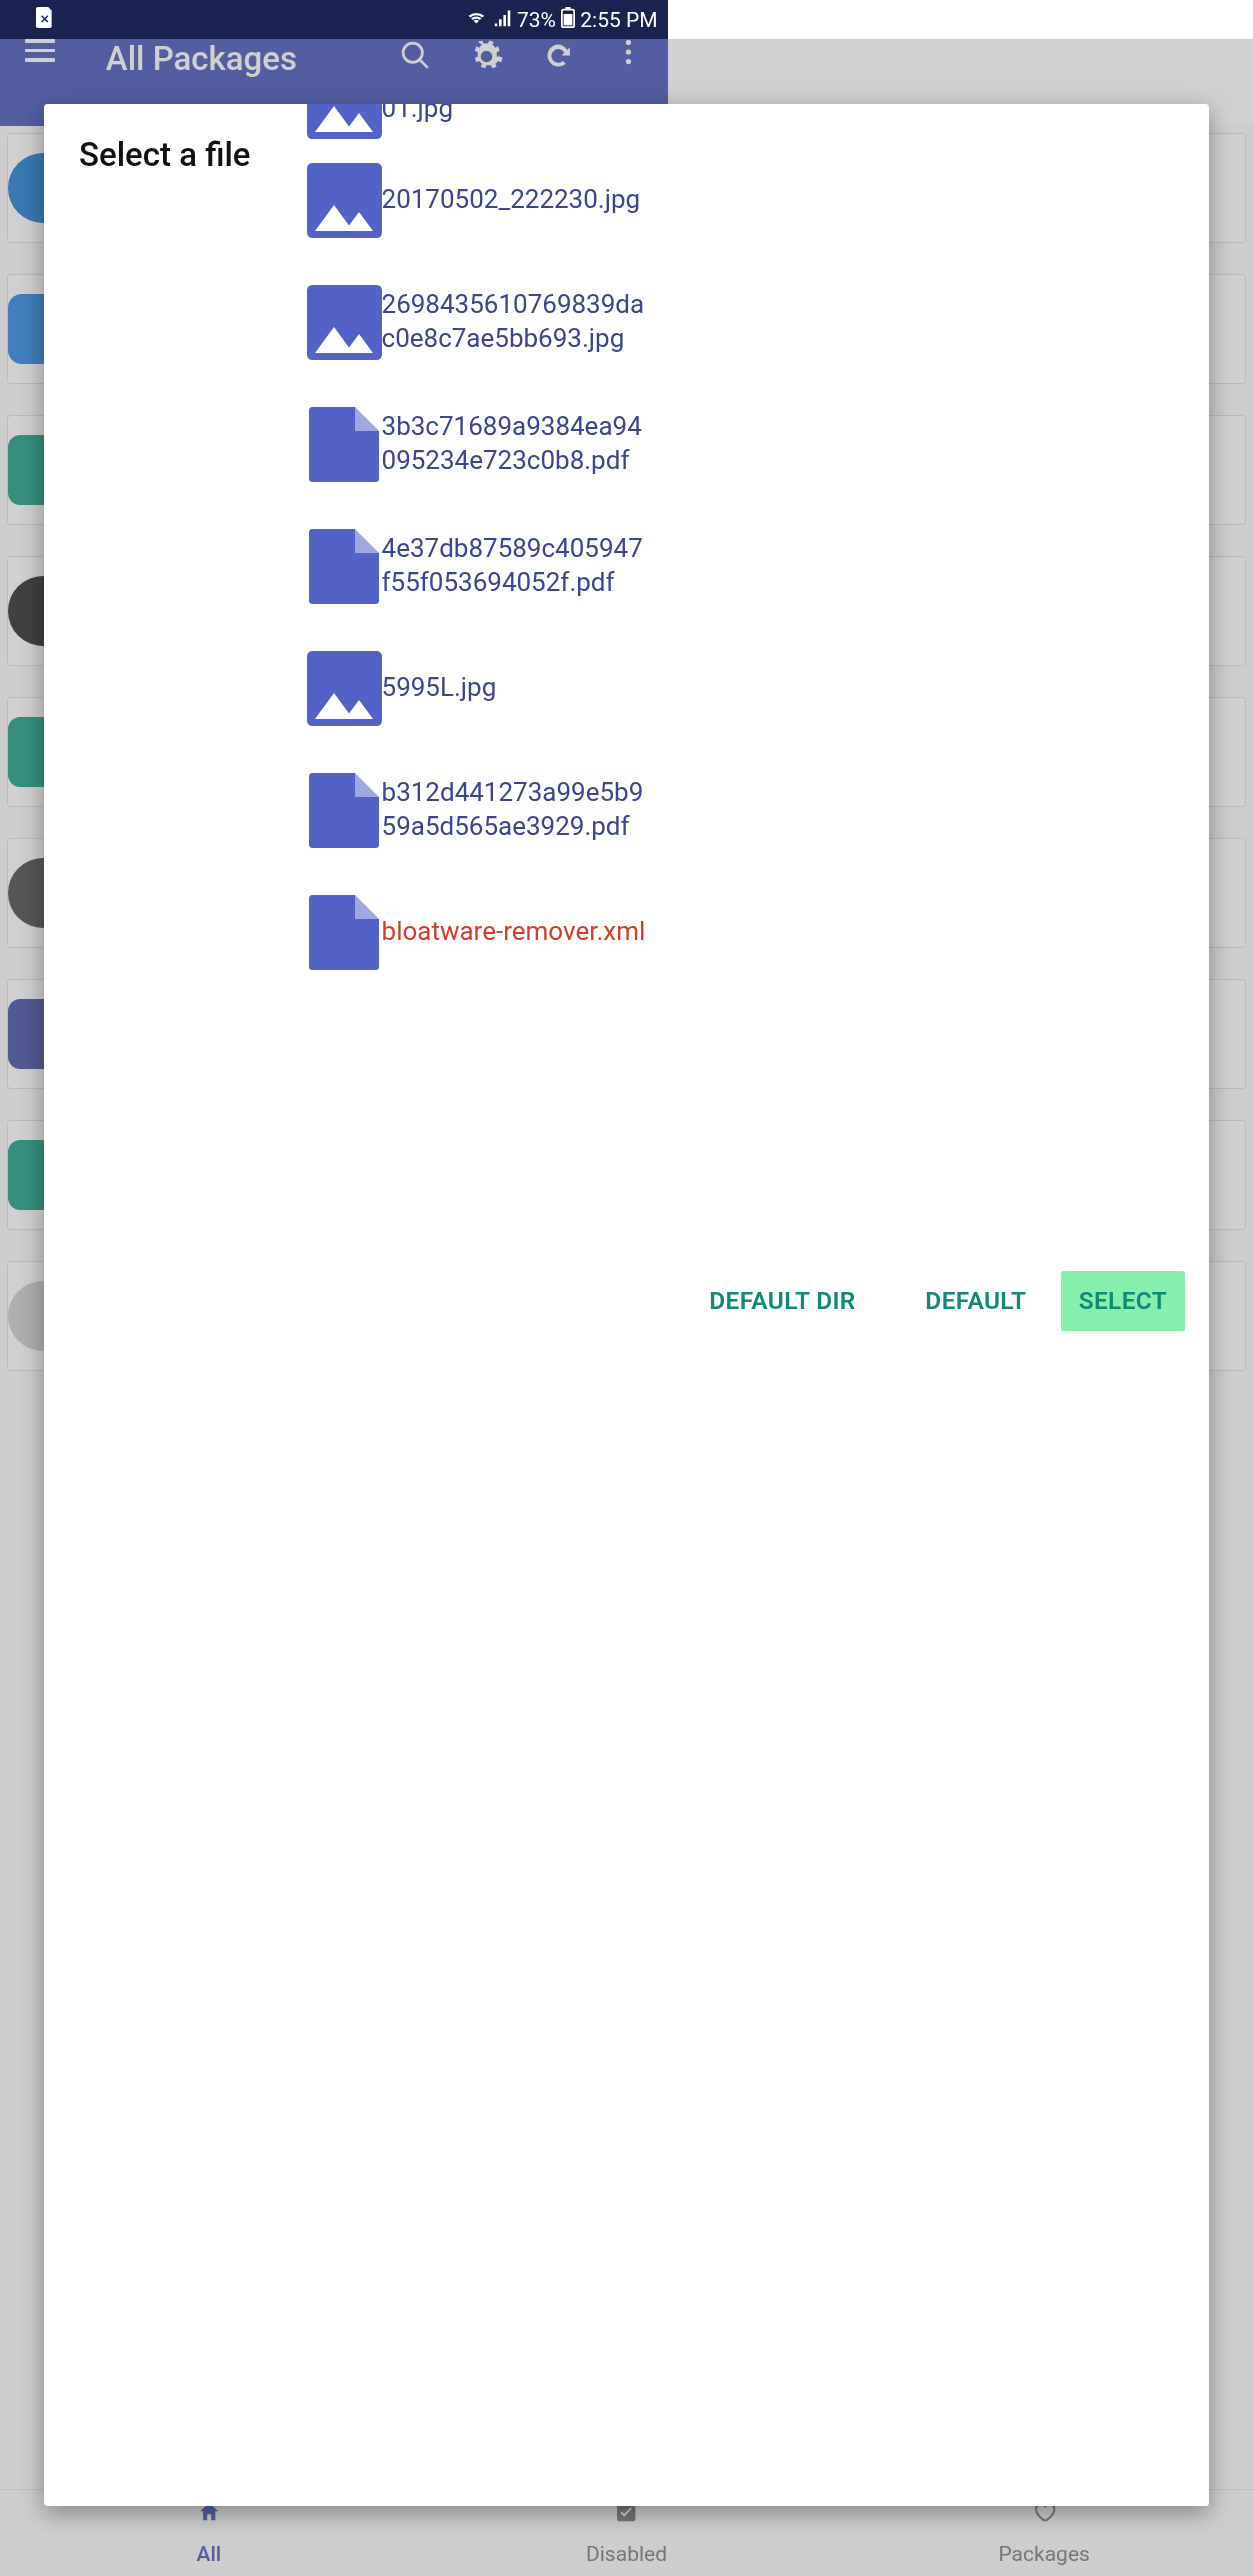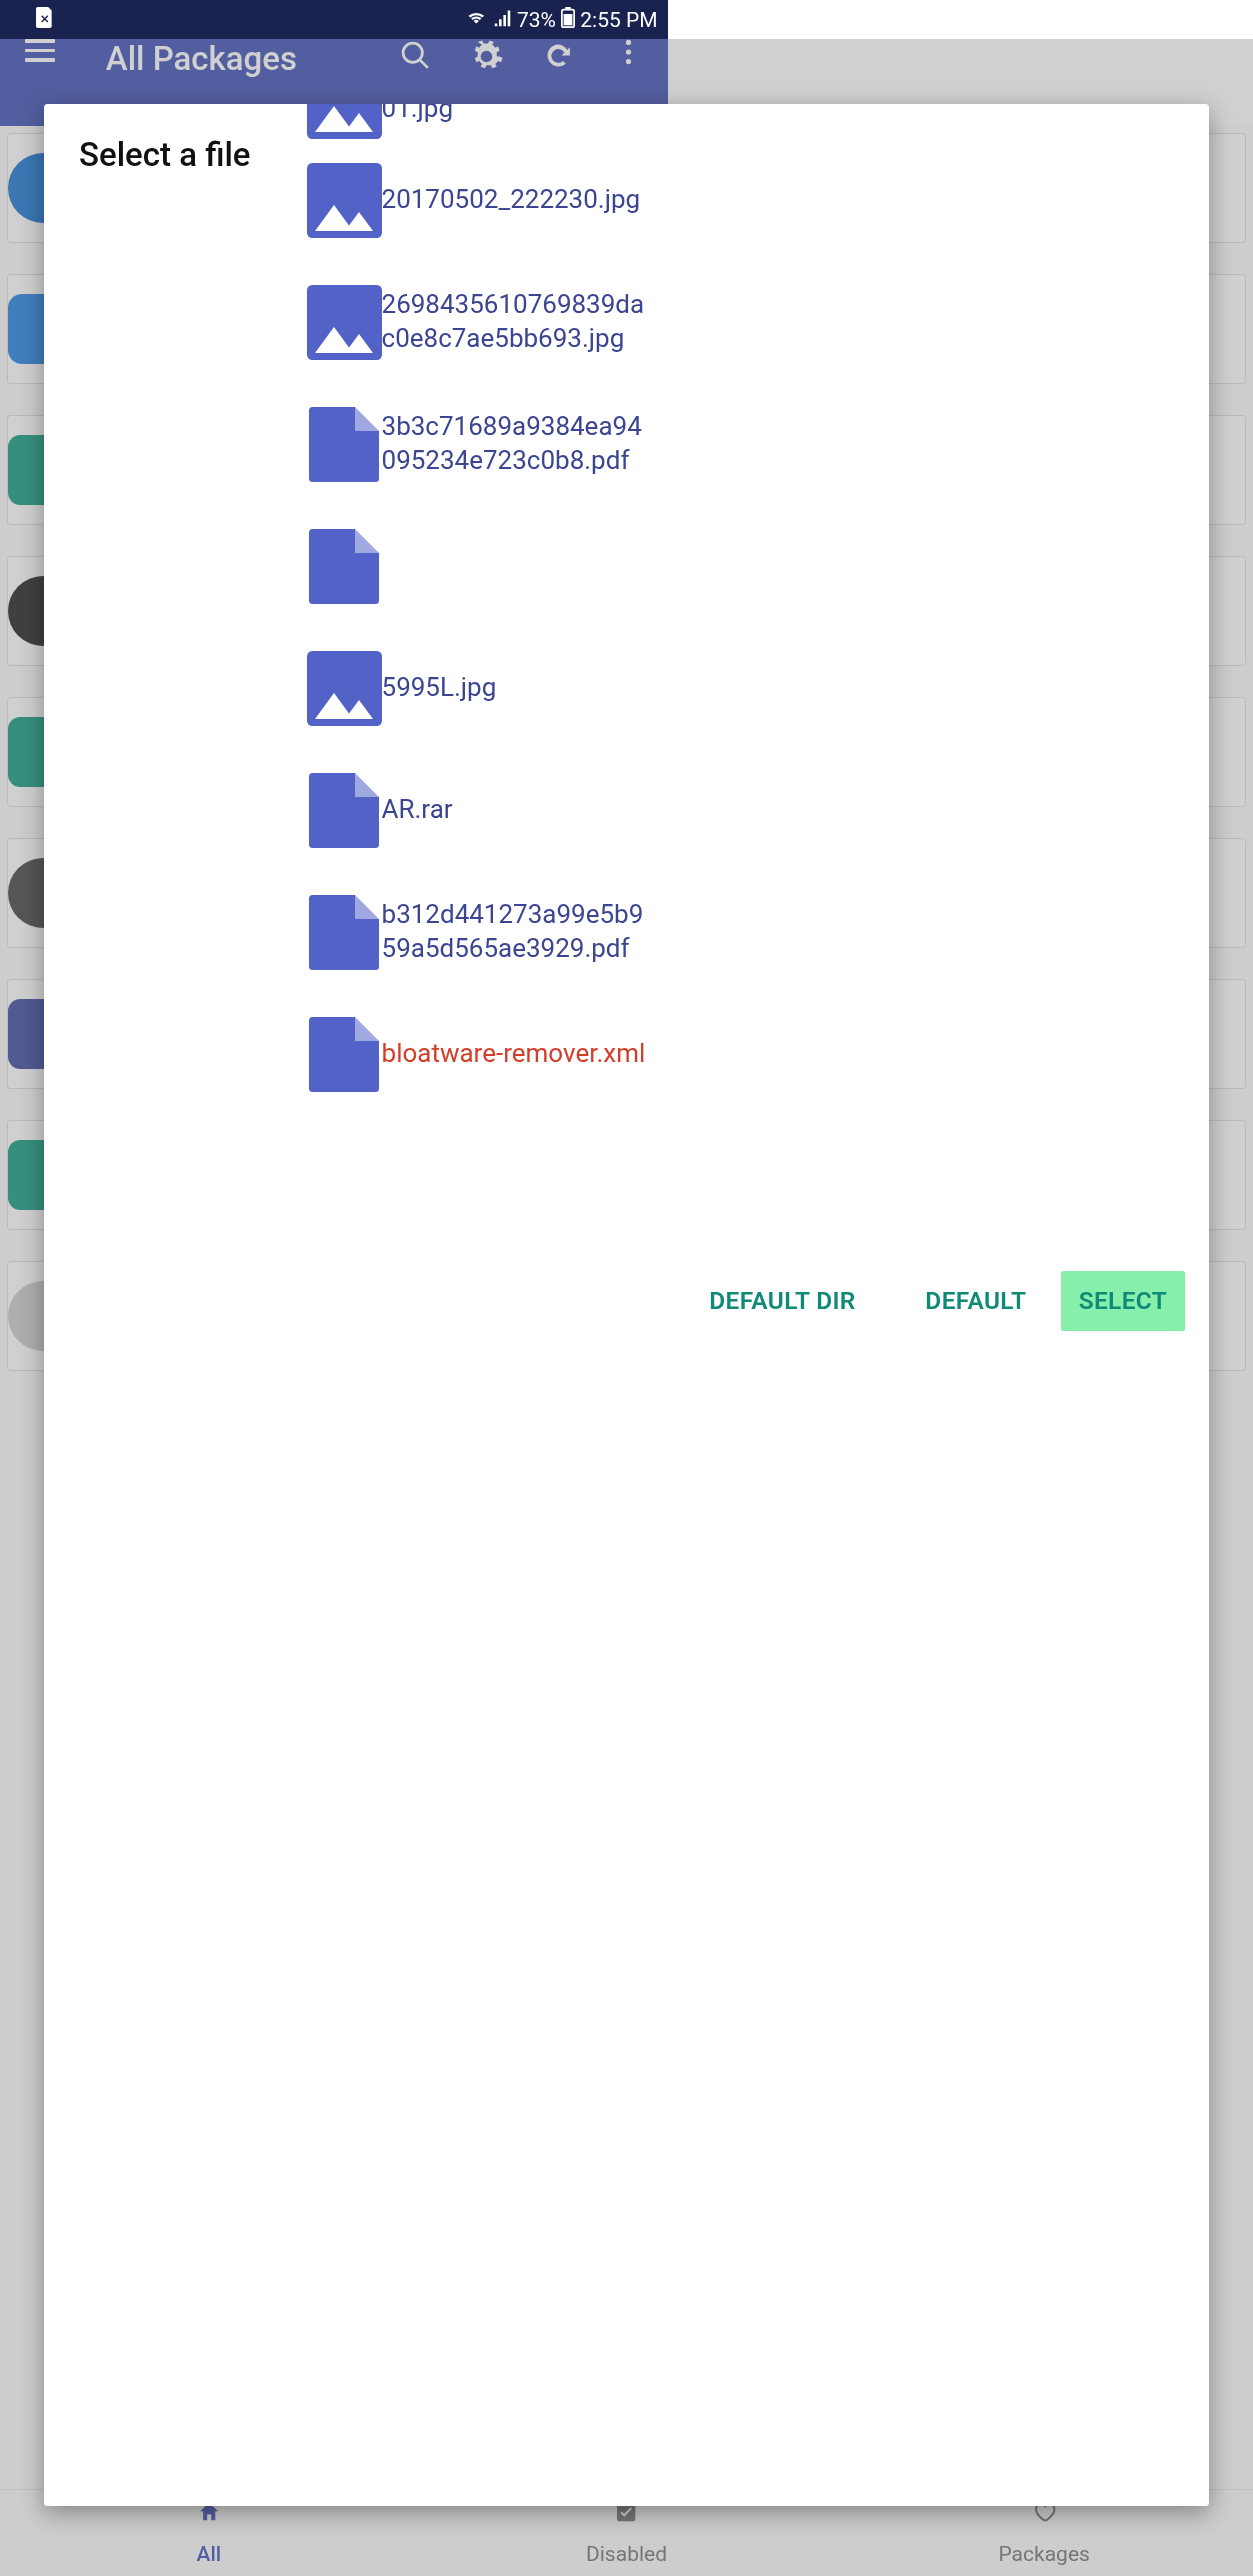--- a/index.html
+++ b/index.html
@@ -357,32 +357,27 @@
       <div class="file-row">
         <div class="file-icon">
           <div class="doc-icon-shape"></div>
         </div>
         <div class="file-name">3b3c71689a9384ea94095234e723c0b8.pdf</div>
       </div>
       <div class="file-row">
         <div class="file-icon">
           <div class="doc-icon-shape"></div>
         </div>
+        <div class="file-name">4e37db87589c405947f55f053694052f.pdf</div>
       </div>
       <div class="file-row">
         <div class="file-icon">
           <div class="img-icon"></div>
         </div>
         <div class="file-name">5995L.jpg</div>
-      </div>
-      <div class="file-row">
-        <div class="file-icon">
-          <div class="doc-icon-shape"></div>
-        </div>
-        <div class="file-name">AR.rar</div>
       </div>
       <div class="file-row">
         <div class="file-icon">
           <div class="doc-icon-shape"></div>
         </div>
         <div class="file-name">b312d441273a99e5b959a5d565ae3929.pdf</div>
       </div>
       <div class="file-row">
         <div class="file-icon">
           <div class="doc-icon-shape"></div>

